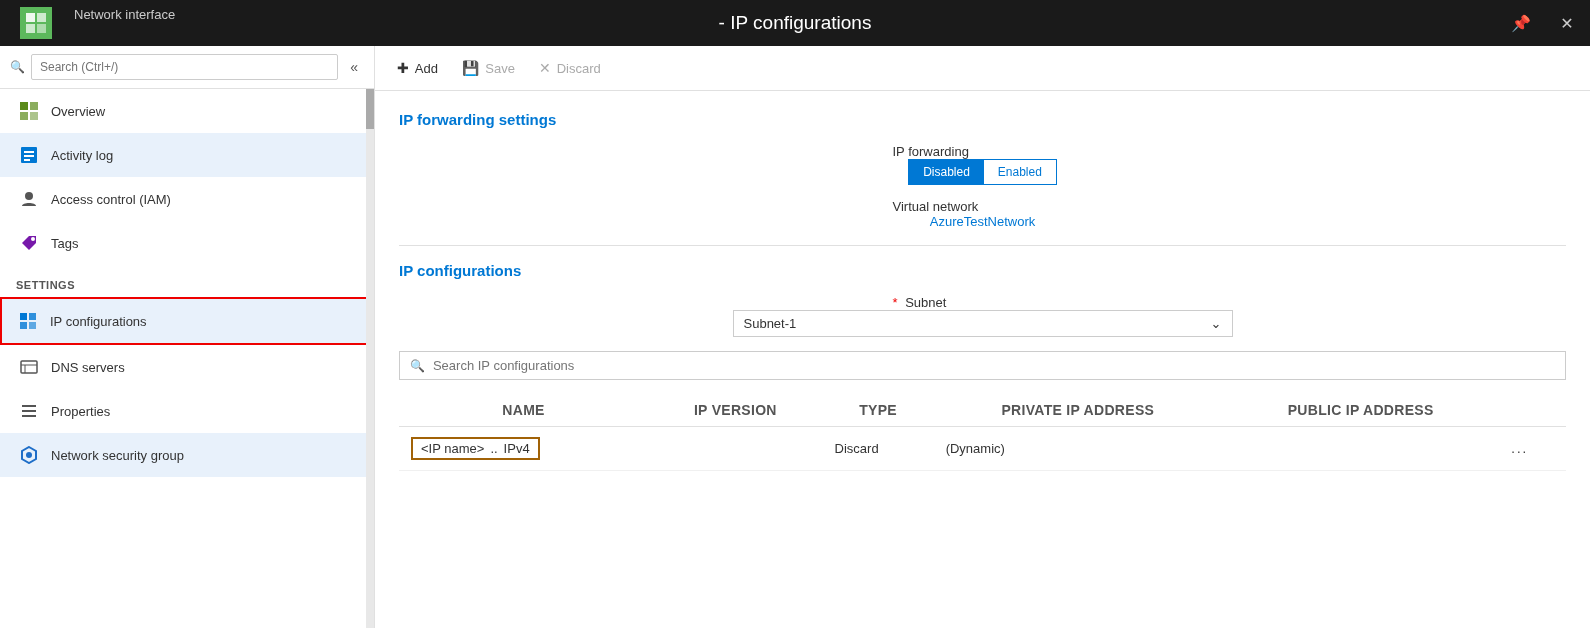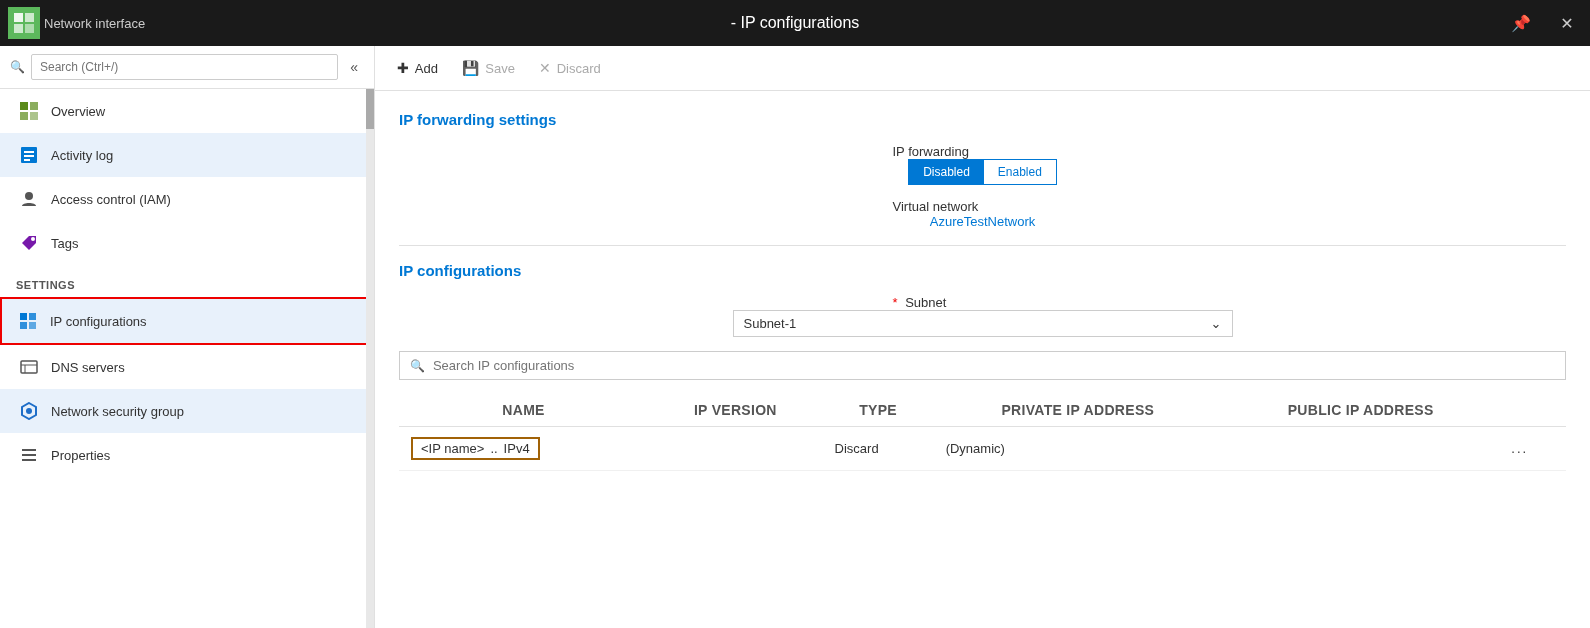--- a/index.html
+++ b/index.html
@@ -13,40 +13,39 @@
       align-items: center;
       justify-content: center;
       height: 46px;
       position: relative;
       flex-shrink: 0;
     }
     .title-bar-left {
       position: absolute;
       left: 0;
       display: flex;
-      align-items: center;
-      padding-left: 8px;
-      gap: 4px;
+      padding-left: 20px;
+      gap: 22px;
     }
     .title-bar-logo {
       width: 32px;
       height: 32px;
       background: #5cb85c;
       display: flex;
       align-items: center;
       justify-content: center;
       font-size: 18px;
       color: white;
     }
     .title-bar-app-name {
       font-size: 13px;
       color: #ccc;
     }
     .title-bar-title {
-      font-size: 16px;
+      font-size: 19px;
       font-weight: 400;
       color: #fff;
     }
     .title-bar-actions {
       position: absolute;
       right: 0;
       display: flex;
       align-items: center;
       gap: 0;
     }
@@ -407,39 +406,39 @@
         <div class="nav-icon">
           <svg width="18" height="18" viewBox="0 0 18 18">
             <rect x="1" y="3" width="16" height="12" rx="1" fill="none" stroke="#555" stroke-width="1.5"></rect>
             <line x1="1" y1="7" x2="17" y2="7" stroke="#555" stroke-width="1"></line>
             <line x1="5" y1="7" x2="5" y2="15" stroke="#555" stroke-width="1"></line>
           </svg>
         </div>
         <span>DNS servers</span>
       </div>
 
-      <div class="sidebar-nav-item highlighted">
-        <div class="nav-icon">
-          <svg width="18" height="18" viewBox="0 0 18 18">
-            <path d="M9 1 L16 5 L16 13 L9 17 L2 13 L2 5 Z" fill="none" stroke="#1e6ec8" stroke-width="2"></path>
-            <circle cx="9" cy="9" r="3" fill="#1e6ec8"></circle>
-          </svg>
-        </div>
-        <span>Network security group</span>
-      </div>
-
       <div class="sidebar-nav-item">
         <div class="nav-icon">
           <svg width="18" height="18" viewBox="0 0 18 18">
             <line x1="2" y1="4" x2="16" y2="4" stroke="#555" stroke-width="2"></line>
             <line x1="2" y1="9" x2="16" y2="9" stroke="#555" stroke-width="2"></line>
             <line x1="2" y1="14" x2="16" y2="14" stroke="#555" stroke-width="2"></line>
           </svg>
         </div>
         <span>Properties</span>
+      </div>
+
+      <div class="sidebar-nav-item highlighted">
+        <div class="nav-icon">
+          <svg width="18" height="18" viewBox="0 0 18 18">
+            <path d="M9 1 L16 5 L16 13 L9 17 L2 13 L2 5 Z" fill="none" stroke="#1e6ec8" stroke-width="2"></path>
+            <circle cx="9" cy="9" r="3" fill="#1e6ec8"></circle>
+          </svg>
+        </div>
+        <span>Network security group</span>
       </div>
 
       <div class="sidebar-scrollbar">
         <div class="sidebar-scrollbar-thumb"></div>
       </div>
     </div>
   </div>
 
   <div class="content">
 

